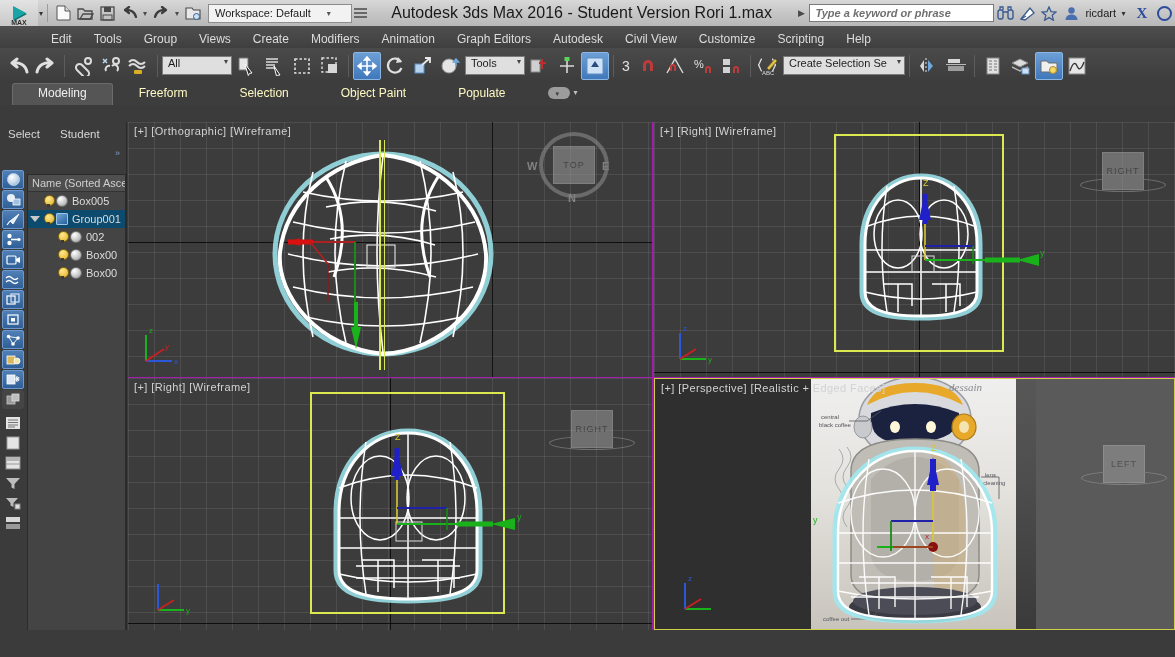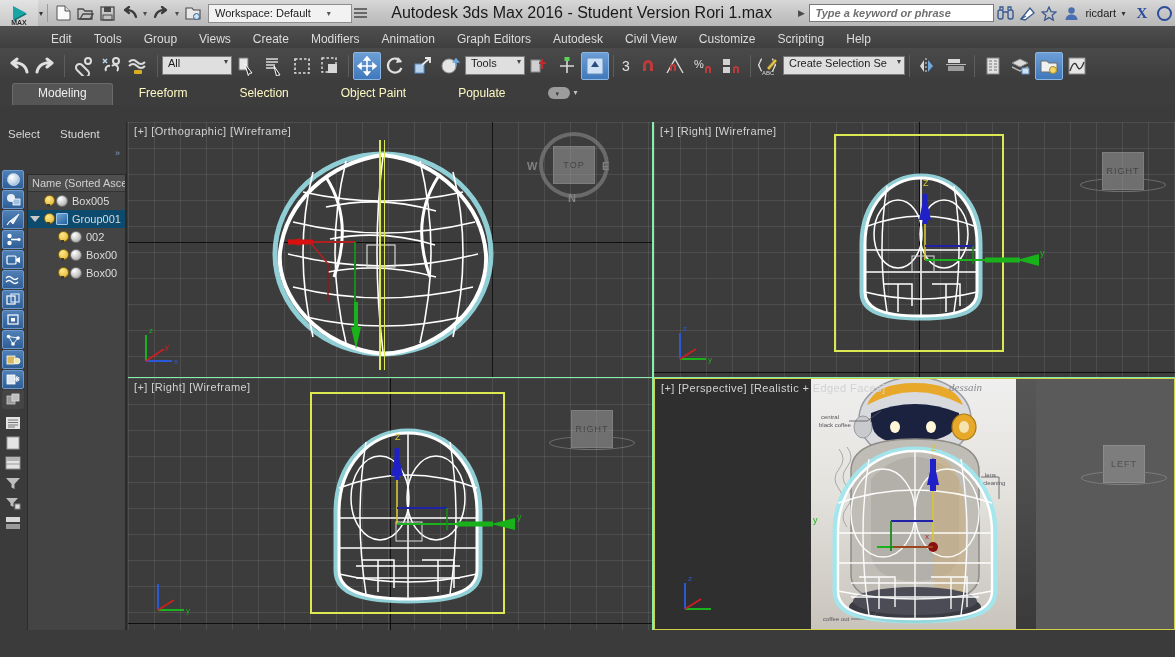--- a/index.html
+++ b/index.html
@@ -168,21 +168,21 @@
   }
   .ex-row .nm { margin-left:4px; overflow:hidden; }
   .ex-row.selected { background:#0c4a6e; }
   .ex-tri {
     position:absolute; left:2px; width:0;height:0;
     border-left:5px solid transparent; border-right:5px solid transparent;
     border-top:6px solid #c9c9c9;
   }
 
   
-  .viewports { position:absolute; left:128px; top:122px; width:1047px; height:508px; background:#86efac;}
+  .viewports { position:absolute; left:128px; top:122px; width:1047px; height:508px; background:#a21caf;}
   .vp { position:absolute; overflow:hidden; background:#3c3c3c; }
   .vp-grid {
     position:absolute; inset:0;
     background-image:
       linear-gradient(to right, rgba(255,255,255,.085) 1px, transparent 1px),
       linear-gradient(to bottom, rgba(255,255,255,.085) 1px, transparent 1px);
     background-size: 26px 26px;
   }
   .vp-axis-h { position:absolute; left:0; right:0; height:1px; background:rgba(0,0,0,.75); }
   .vp-axis-v { position:absolute; top:0; bottom:0; width:1px; background:rgba(0,0,0,.75); }

